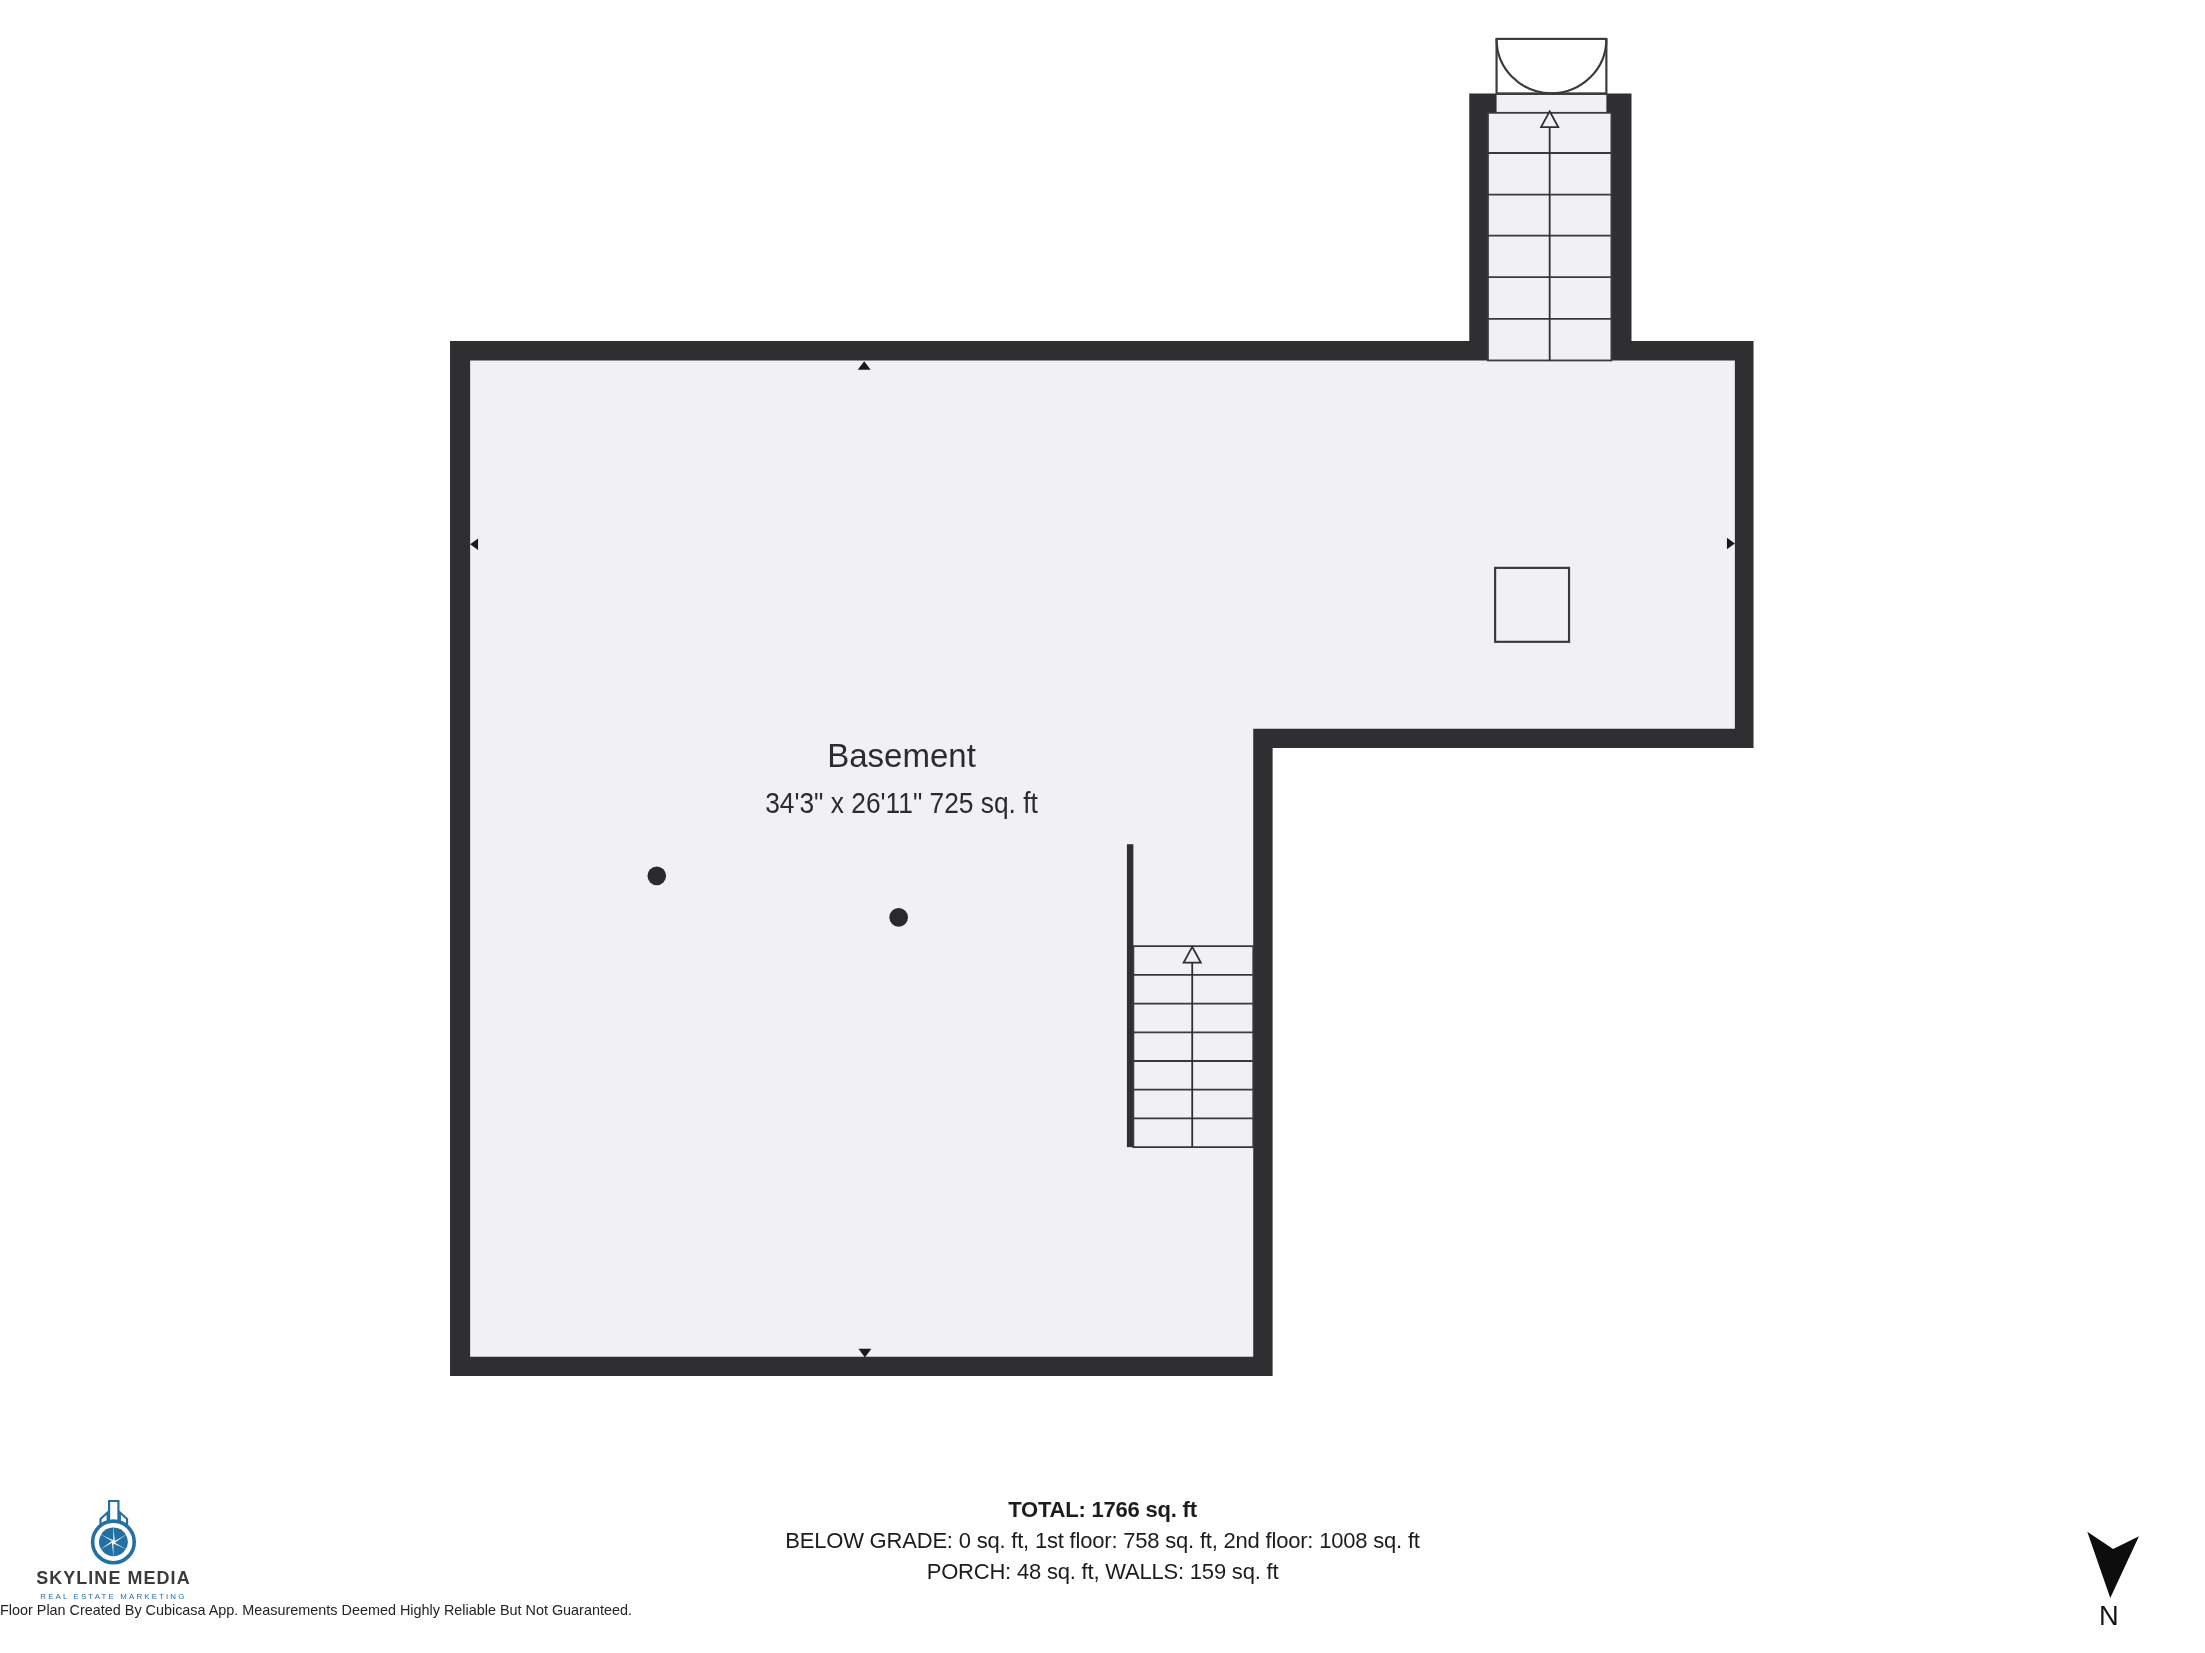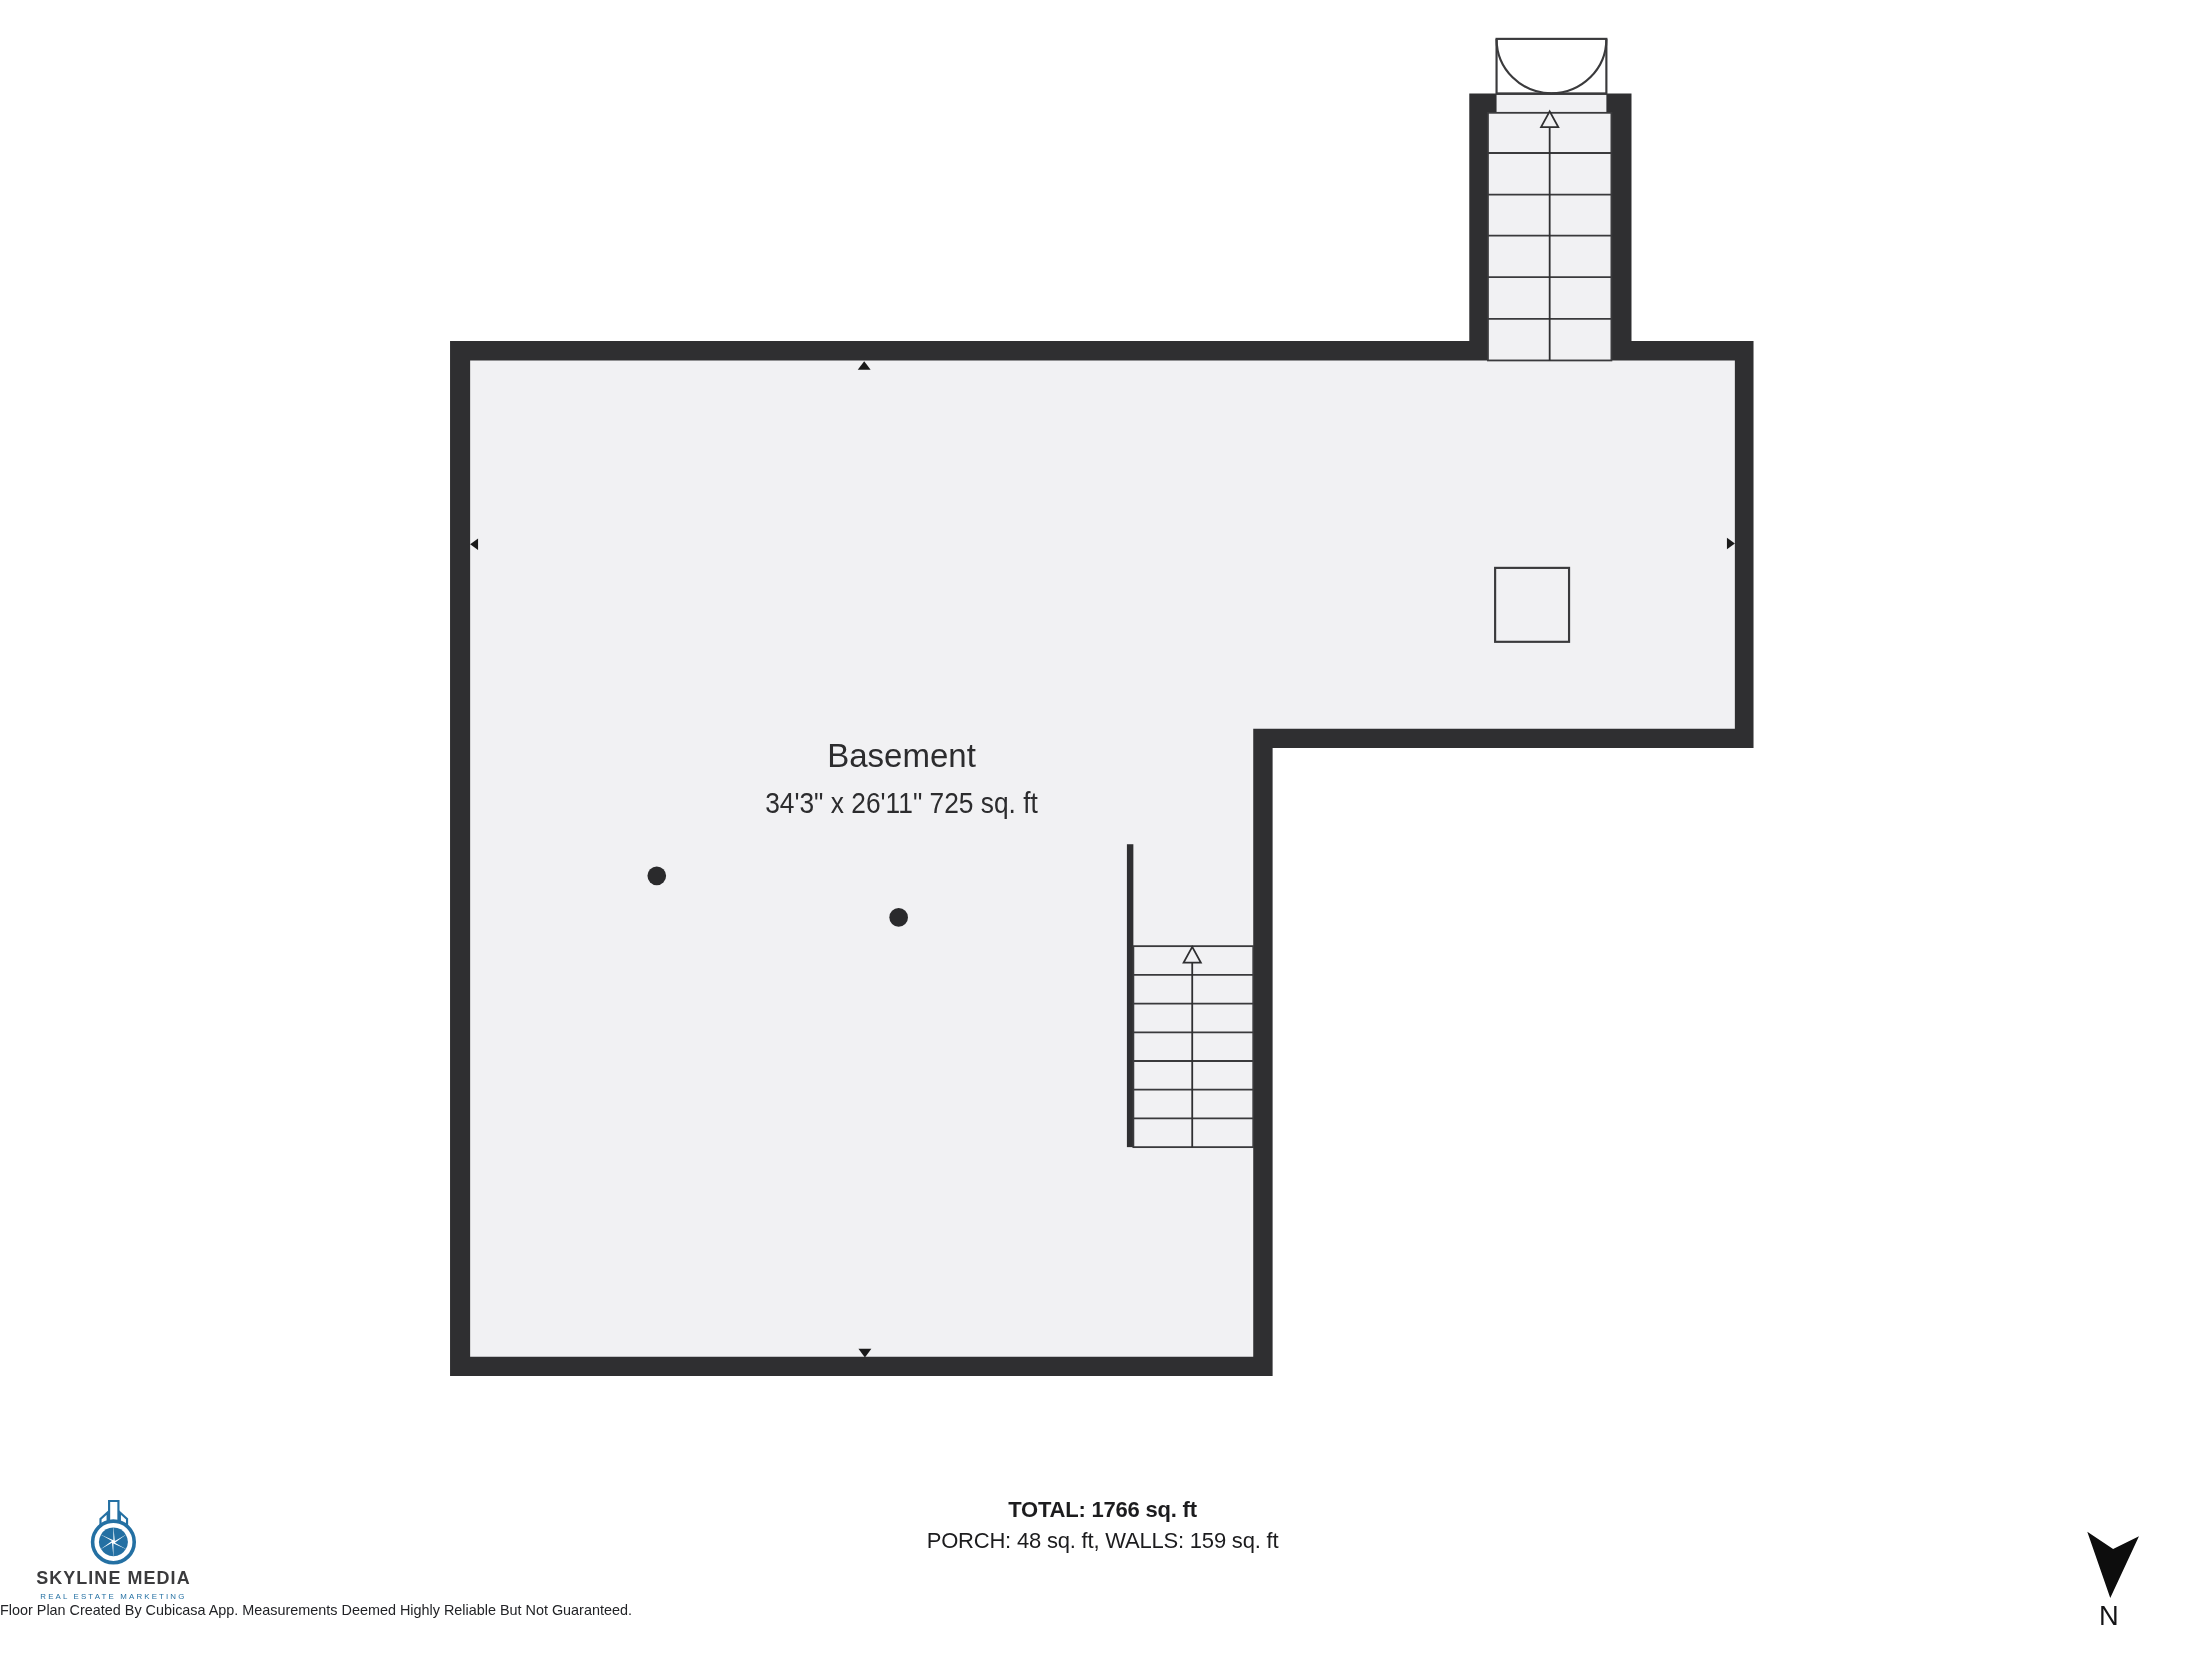--- a/index.html
+++ b/index.html
@@ -102,17 +102,18 @@
   </g>
 
   <g>
     <polygon points="2908,2134 2944,2158 2980,2140 2940,2226" fill="#0d0d0d"></polygon>
     <text class="north-n" x="2938" y="2264" text-anchor="middle">N</text>
   </g>
 </svg>
 
 <div class="footer">
   <div class="total">TOTAL: 1766 sq. ft</div>
+  <div>BELOW GRADE: 0 sq. ft, 1st floor: 758 sq. ft, 2nd floor: 1008 sq. ft</div>
   <div>PORCH: 48 sq. ft, WALLS: 159 sq. ft</div>
 </div>
 
 <div class="disclaimer">Floor Plan Created By Cubicasa App. Measurements Deemed Highly Reliable But Not Guaranteed.</div>
 
 
 </body></html>

